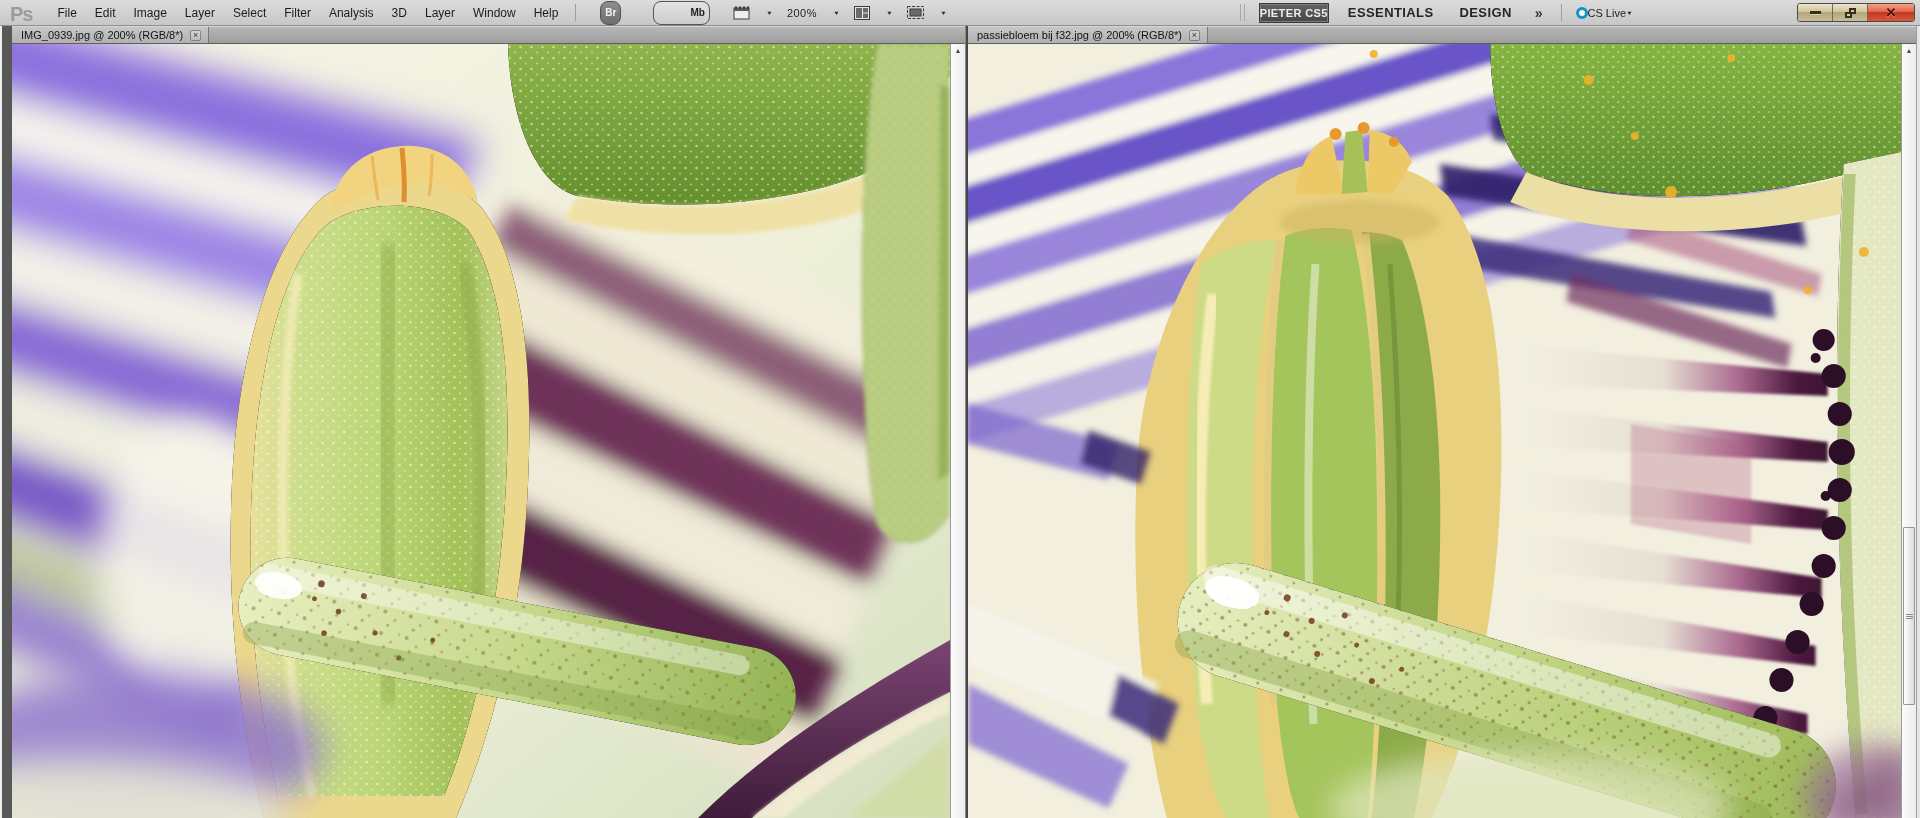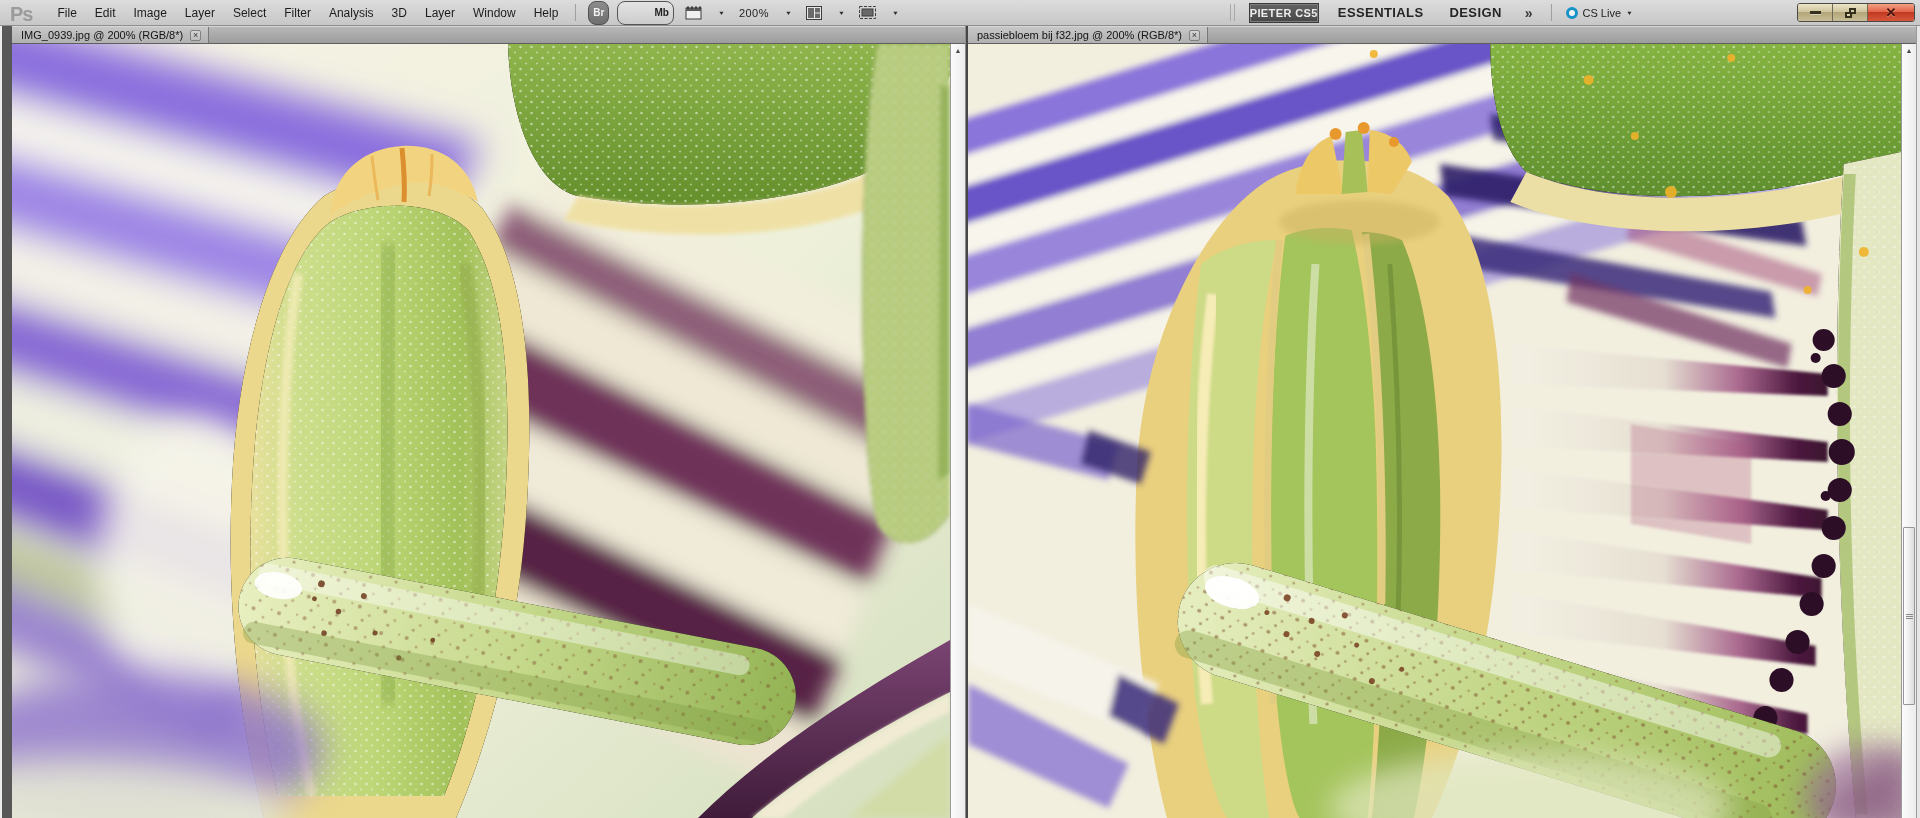--- a/index.html
+++ b/index.html
@@ -9,35 +9,35 @@
   .root { position:relative; width:1920px; height:818px; }
 
   
   .menubar { height:26px; background:linear-gradient(#dcdcdc,#c7c7c7);
              border-bottom:1px solid #8e8e8e; display:flex; align-items:center; padding-left:8px; }
   .ps-logo { color:#9b9b9b; font-weight:bold; font-size:20px; letter-spacing:-1px; margin:4px 16px 0 2px; }
   .menu-item { font-size:12px; color:#1c1c1c; padding:0 9px; cursor:default; white-space:nowrap; }
   .vsep { width:1px; height:17px; background:#9f9f9f; margin:0 8px; }
   .dblsep { width:5px; height:17px; border-left:1px solid #a8a8a8; border-right:1px solid #a8a8a8; margin:0 8px; }
   .tool-btn { display:flex; align-items:center; justify-content:center; height:24px; border-radius:8px;
-              font-size:10px; font-weight:bold; padding:0 4px; margin:0 4px; }
+              font-size:10px; font-weight:bold; padding:0 4px; margin:0 16px; }
   .br-btn { background:linear-gradient(#8d8d8d,#6e6e6e); color:#f2f2f2; border:1px solid #515151; }
   .mb-btn { background:linear-gradient(#e3e3e3,#cccccc); color:#1e1e1e; border:1px solid #555;padding-left:36px; }
   .icon-group { display:flex; align-items:center; margin:0 7px; gap:16px; }
   .dd-arrow { font-size:7px; color:#2e2e2e; transform:scaleY(0.8); }
   .zoom-text { font-size:11px; color:#1e1e1e; letter-spacing:0.5px; }
   .mini-icon { display:block; }
 
   .right-cluster { margin-left:auto; display:flex; align-items:center; }
   .ws-active { background:linear-gradient(#636363,#474747); border:1px solid #393939;
                box-shadow:inset 0 0 0 1px #7d7d7d; color:#ececec; font-weight:bold; font-size:11px;
                padding:3px 0; letter-spacing:0.4px; margin:12px 6px; white-space:nowrap; }
   .ws-item { font-weight:bold; font-size:13px; color:#262626; padding:0 13px; letter-spacing:0.4px; white-space:nowrap; }
   .overflow-chev { font-size:14px; font-weight:bold; color:#3a3a3a; padding:0 10px; }
-  .cs-live { display:flex; align-items:center; gap:5px; font-size:11px; color:#1e1e1e; margin:0 6px; white-space:nowrap; }
+  .cs-live { display:flex; align-items:center; font-size:11px; color:#1e1e1e; margin:0 6px; white-space:nowrap; }
   .cs-live-ring { width:12px; height:12px; border:3px solid #1792c8; border-radius:50%; background:#f4f4f4; }
 
   .win-group { display:flex; margin-left:158px; margin-right:5px; border:1px solid #494949;
                border-radius:3px; overflow:hidden; height:19px; }
   .win-btn { width:35px; display:flex; align-items:center; justify-content:center;
              background:linear-gradient(#ece4c6 0%,#cfc59e 45%,#b2a67a 50%,#c8bd96 100%);
              border-right:1px solid #6e6a56; cursor:default; }
   .win-btn:last-child { border-right:none; }
   .win-btn.close { width:46px;
              background:linear-gradient(#f4a183 0%,#e2654a 45%,#c13a22 50%,#d8573a 100%); }

